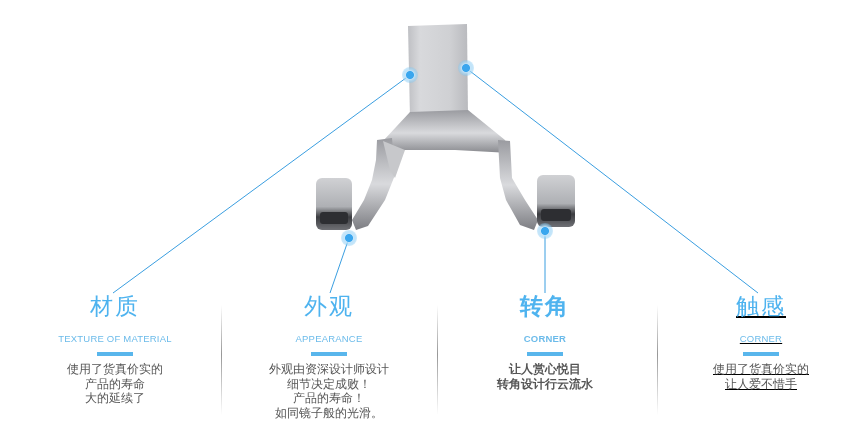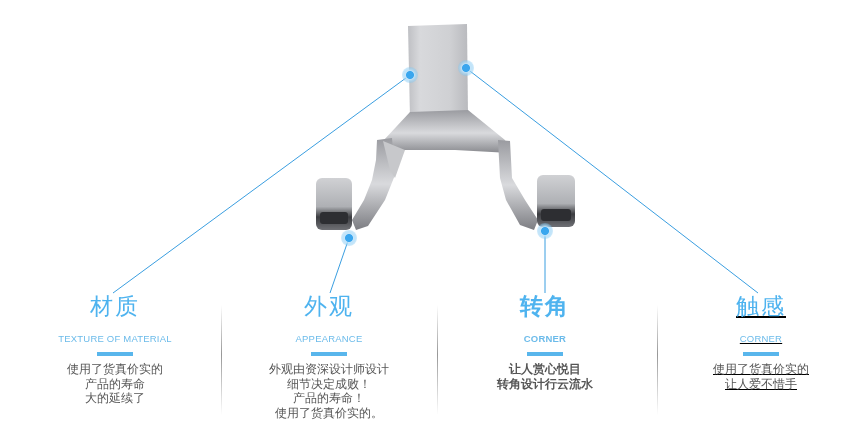--- a/index.html
+++ b/index.html
@@ -98,21 +98,21 @@
   </div>
 
   <div class="col" style="left:229px;">
     <div class="title">外观</div>
     <div class="sub">APPEARANCE</div>
     <div class="bar"></div>
     <div class="body">
       <div>外观由资深设计师设计</div>
       <div>细节决定成败！</div>
       <div>产品的寿命！</div>
-      <div>使用了货真价实的。</div>
+      <div>如同镜子般的光滑。</div>
     </div>
   </div>
 
   <div class="col" style="left:445px;font-weight:bold;">
     <div class="title">转角</div>
     <div class="sub">CORNER</div>
     <div class="bar"></div>
     <div class="body">
       <div>让人赏心悦目</div>
       <div>转角设计行云流水</div>

